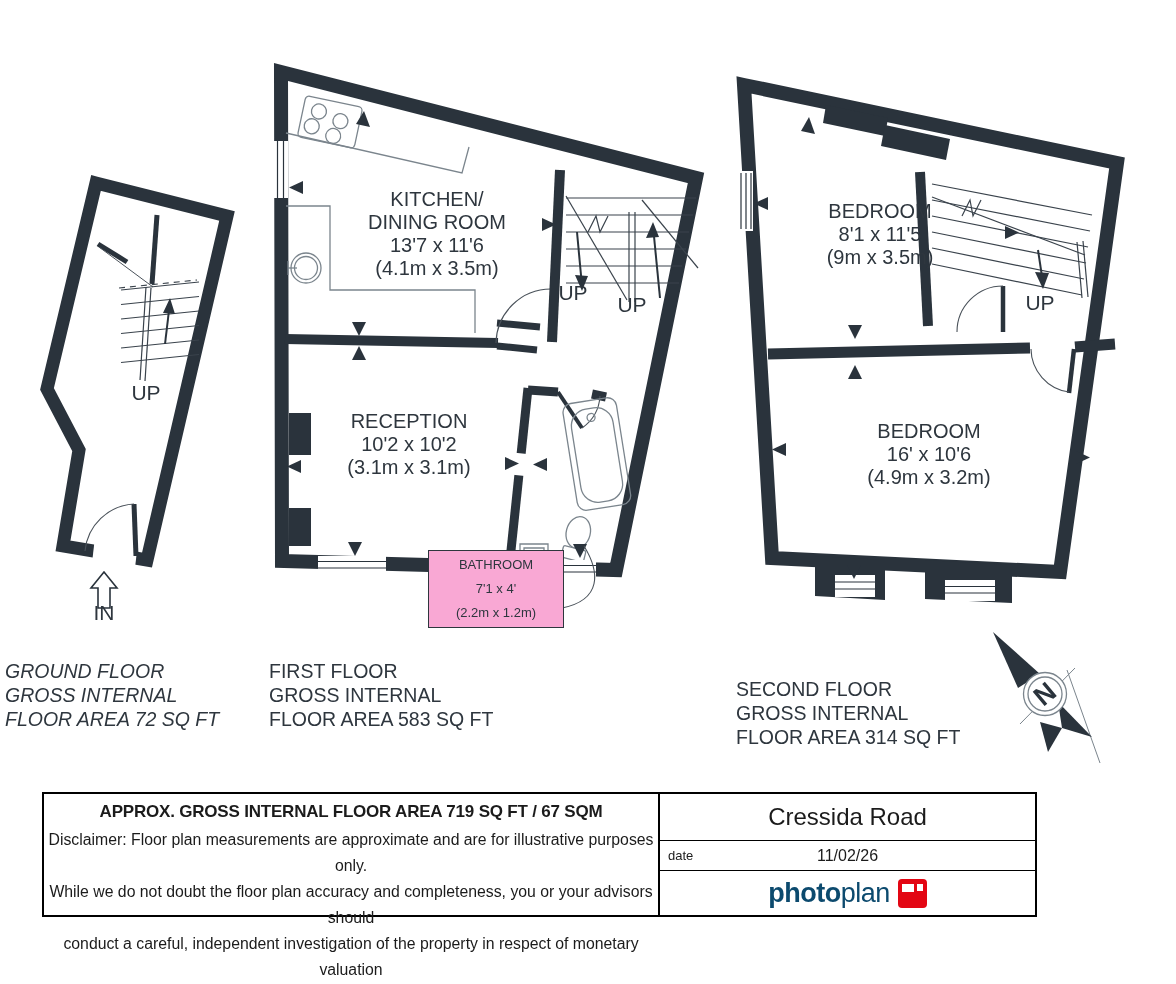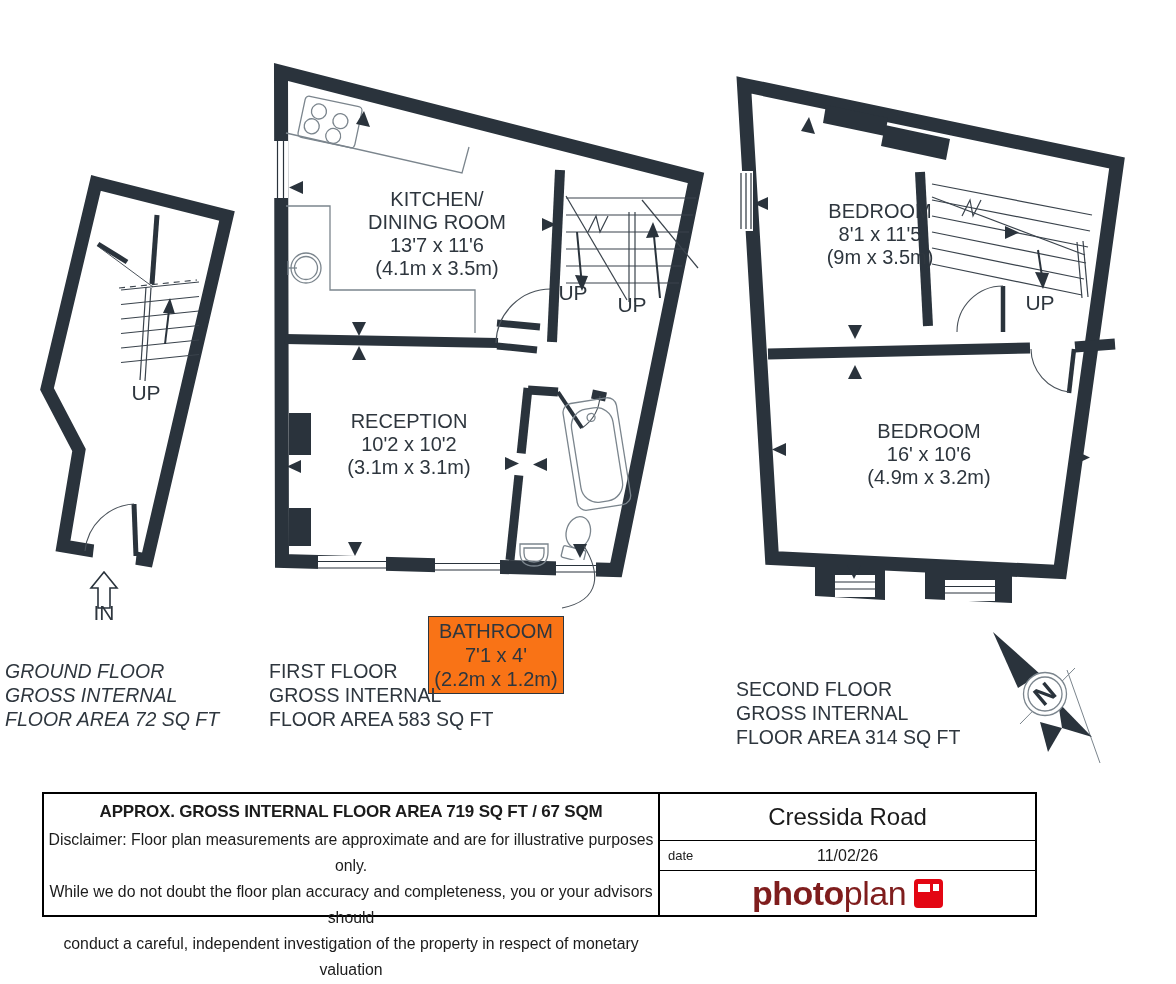--- a/index.html
+++ b/index.html
@@ -3,38 +3,38 @@
 <meta charset="utf-8">
 <style>
   html,body{margin:0;padding:0;background:#fff;}
   #page{position:relative;width:1176px;height:984px;background:#fff;overflow:hidden;
         font-family:"Liberation Sans",sans-serif;color:#2e363e;}
   svg{position:absolute;left:0;top:0;}
   .room-label{position:absolute;transform:translateX(-50%);text-align:center;
               font-size:20px;line-height:23px;white-space:nowrap;color:#2e363e;}
   .up-label{position:absolute;transform:translateX(-50%);font-size:21px;color:#2e363e;}
   .caption{position:absolute;font-size:19.5px;line-height:24px;color:#2e363e;}
-  .callout{position:absolute;left:428px;top:616px;width:136px;height:78px;
-           border:1.5px solid #2e363e;background:#f97316;text-align:center;
-           font-size:20px;line-height:24px;padding-top:2px;box-sizing:border-box;}
+  .callout{position:absolute;left:428px;top:550px;width:136px;height:78px;
+           border:1.5px solid #2e363e;background:#f9a8d4;text-align:center;
+           font-size:13px;line-height:24px;padding-top:2px;box-sizing:border-box;}
   
   .footer{position:absolute;left:42px;top:792px;width:995px;height:125px;
           border:2px solid #000;box-sizing:border-box;display:flex;color:#1b1b1b;}
   .f-left{width:616px;border-right:2px solid #000;box-sizing:border-box;text-align:center;}
   .f-head{font-weight:bold;font-size:17px;margin-top:8px;letter-spacing:-0.2px;}
   .f-disc{font-size:15.8px;line-height:26px;margin-top:5px;}
   .f-right{flex:1;display:flex;flex-direction:column;}
   .f-addr{height:46px;display:flex;align-items:center;justify-content:center;
           font-size:24px;border-bottom:1.5px solid #000;}
   .f-date{height:29px;display:flex;align-items:center;border-bottom:1.5px solid #000;
           position:relative;}
   .f-date .dl{font-size:13px;margin-left:8px;}
   .f-date .dv{position:absolute;left:0;right:0;text-align:center;font-size:16px;}
   .f-logo{flex:1;display:flex;align-items:center;justify-content:center;}
-  .logo-text{font-size:34px;color:#7f1d1d;letter-spacing:-0.5px;}
+  .logo-text{font-size:27px;color:#0c4a6e;letter-spacing:-0.5px;}
   .logo-text .b{font-weight:bold;}
   .logo-mark{width:29px;height:29px;background:#e30613;border-radius:4px;
              margin-left:8px;position:relative;}
   .logo-mark .w1{position:absolute;left:4px;top:5px;width:12px;height:8px;background:#fff;}
   .logo-mark .w2{position:absolute;left:19px;top:5px;width:6px;height:7px;background:#fff;}
 </style>
 </head>
 <body>
 
 <div id="page">

